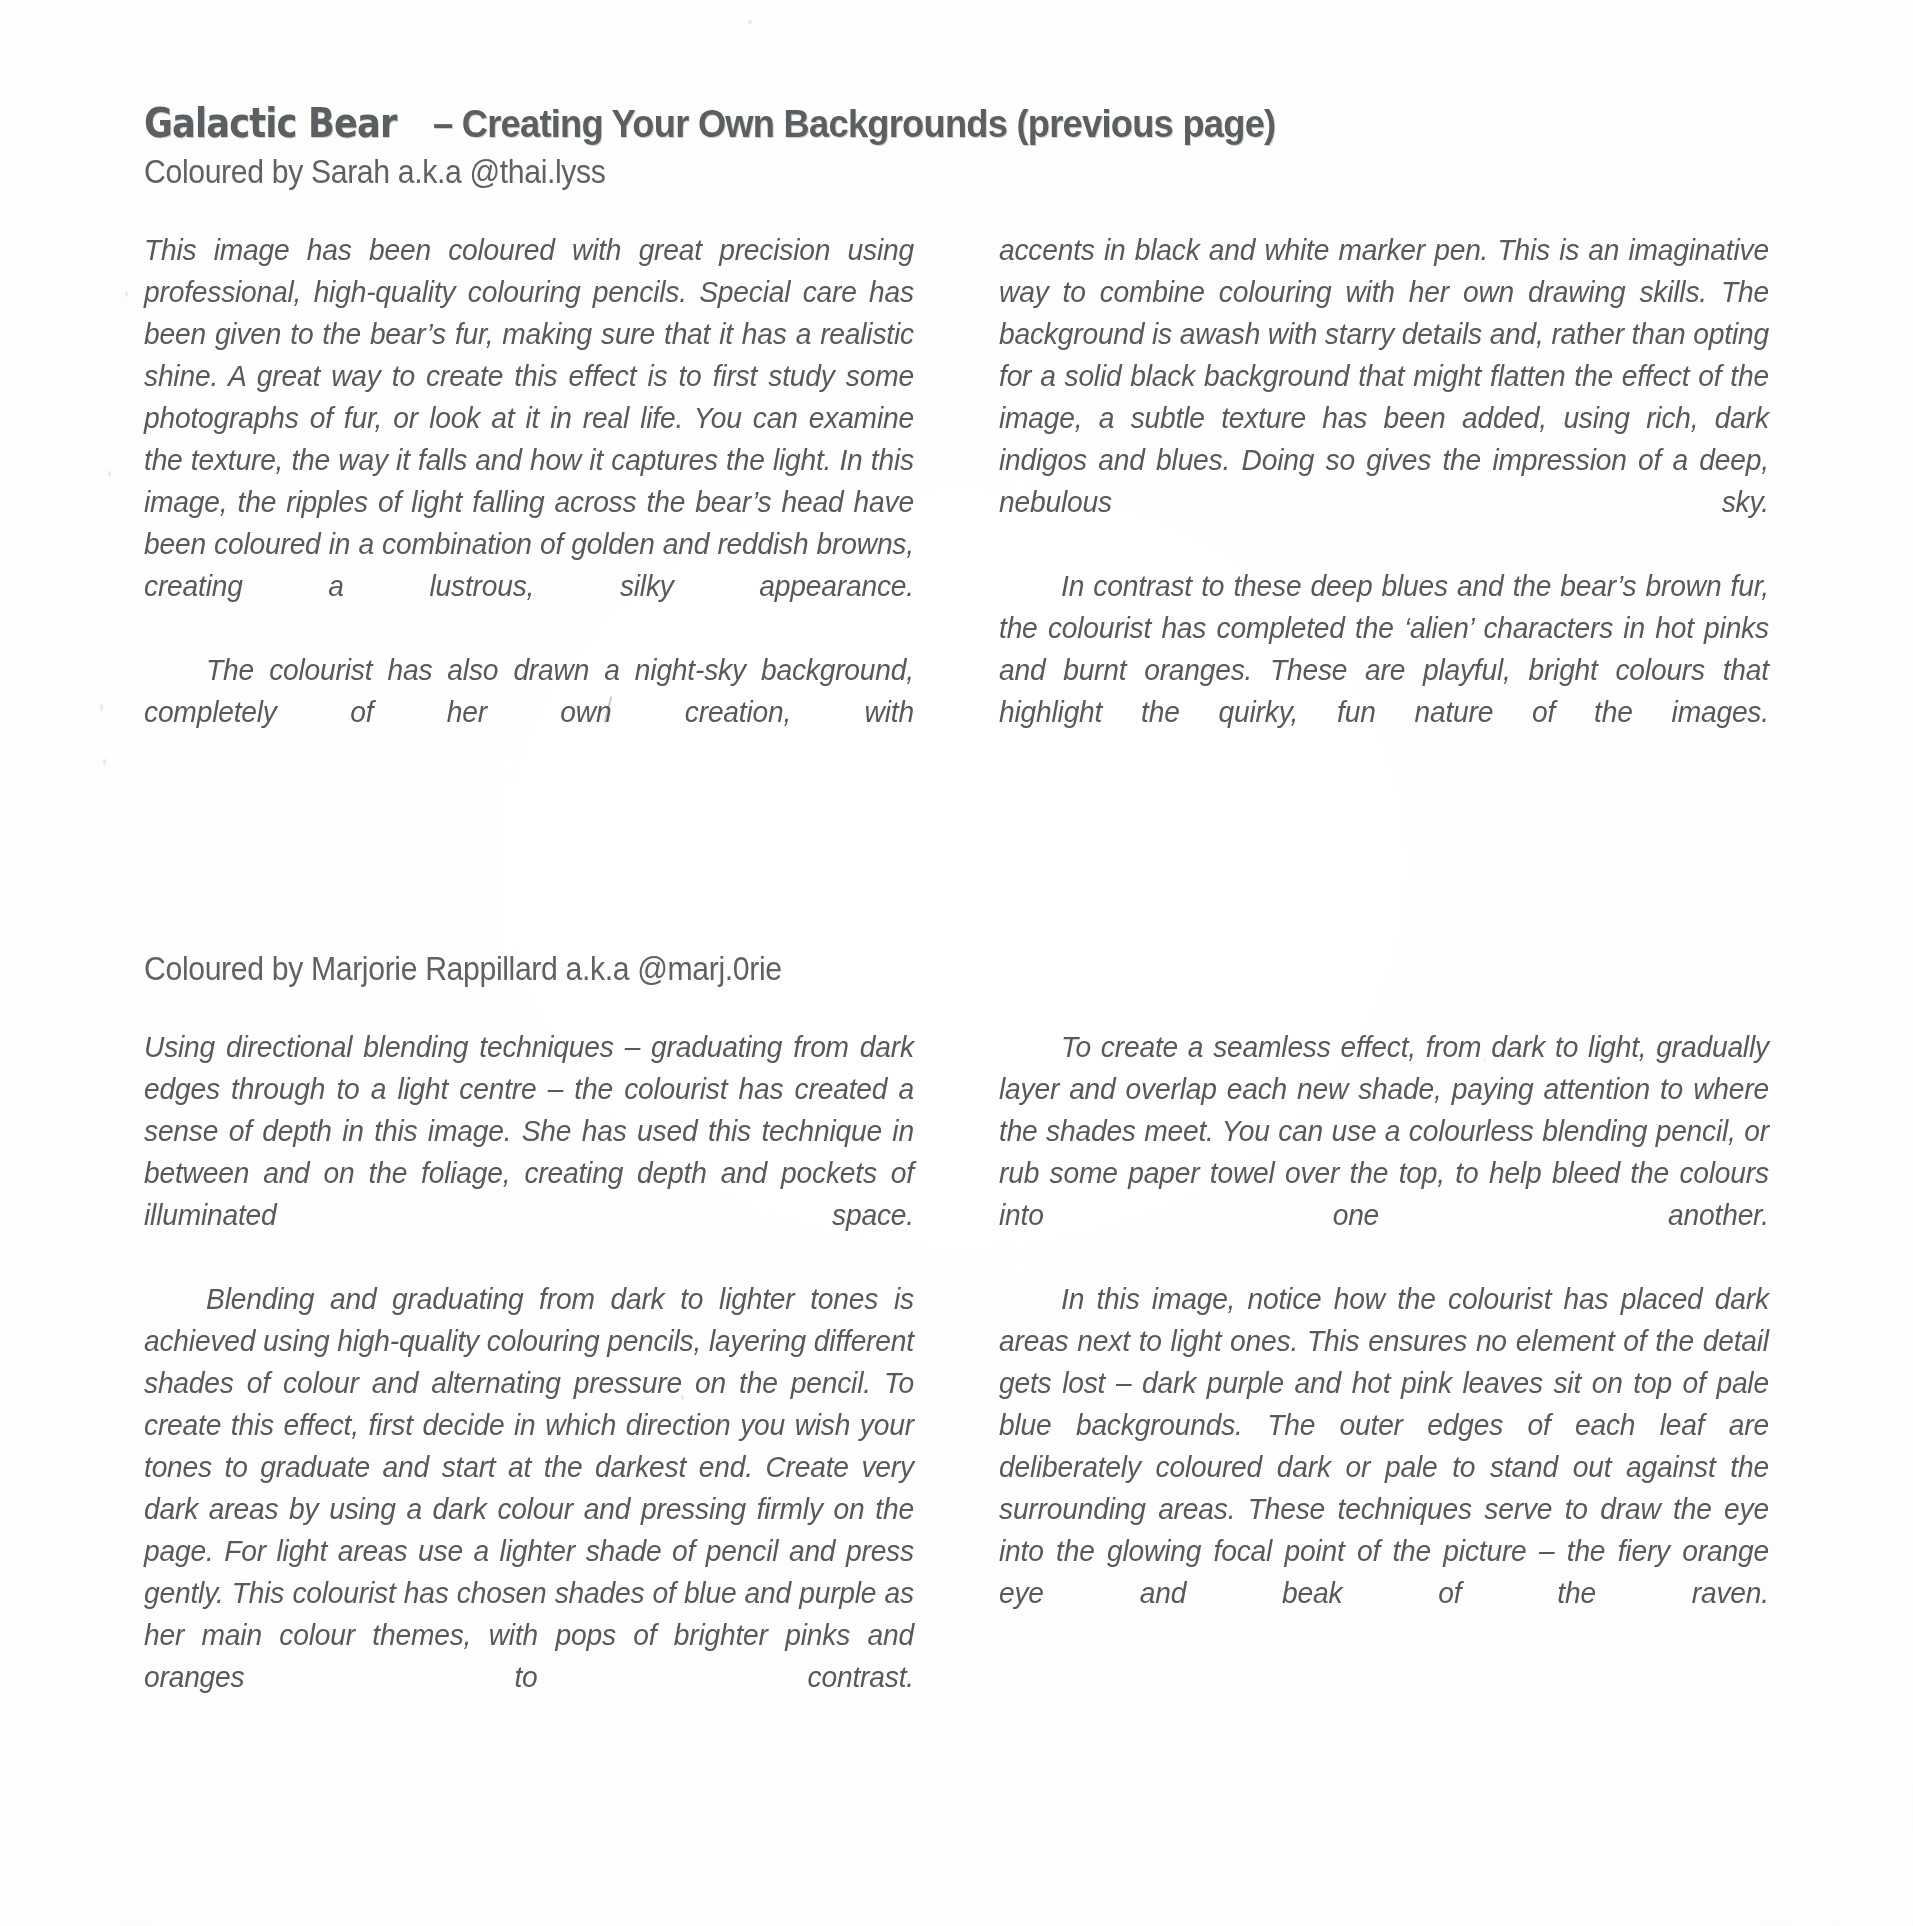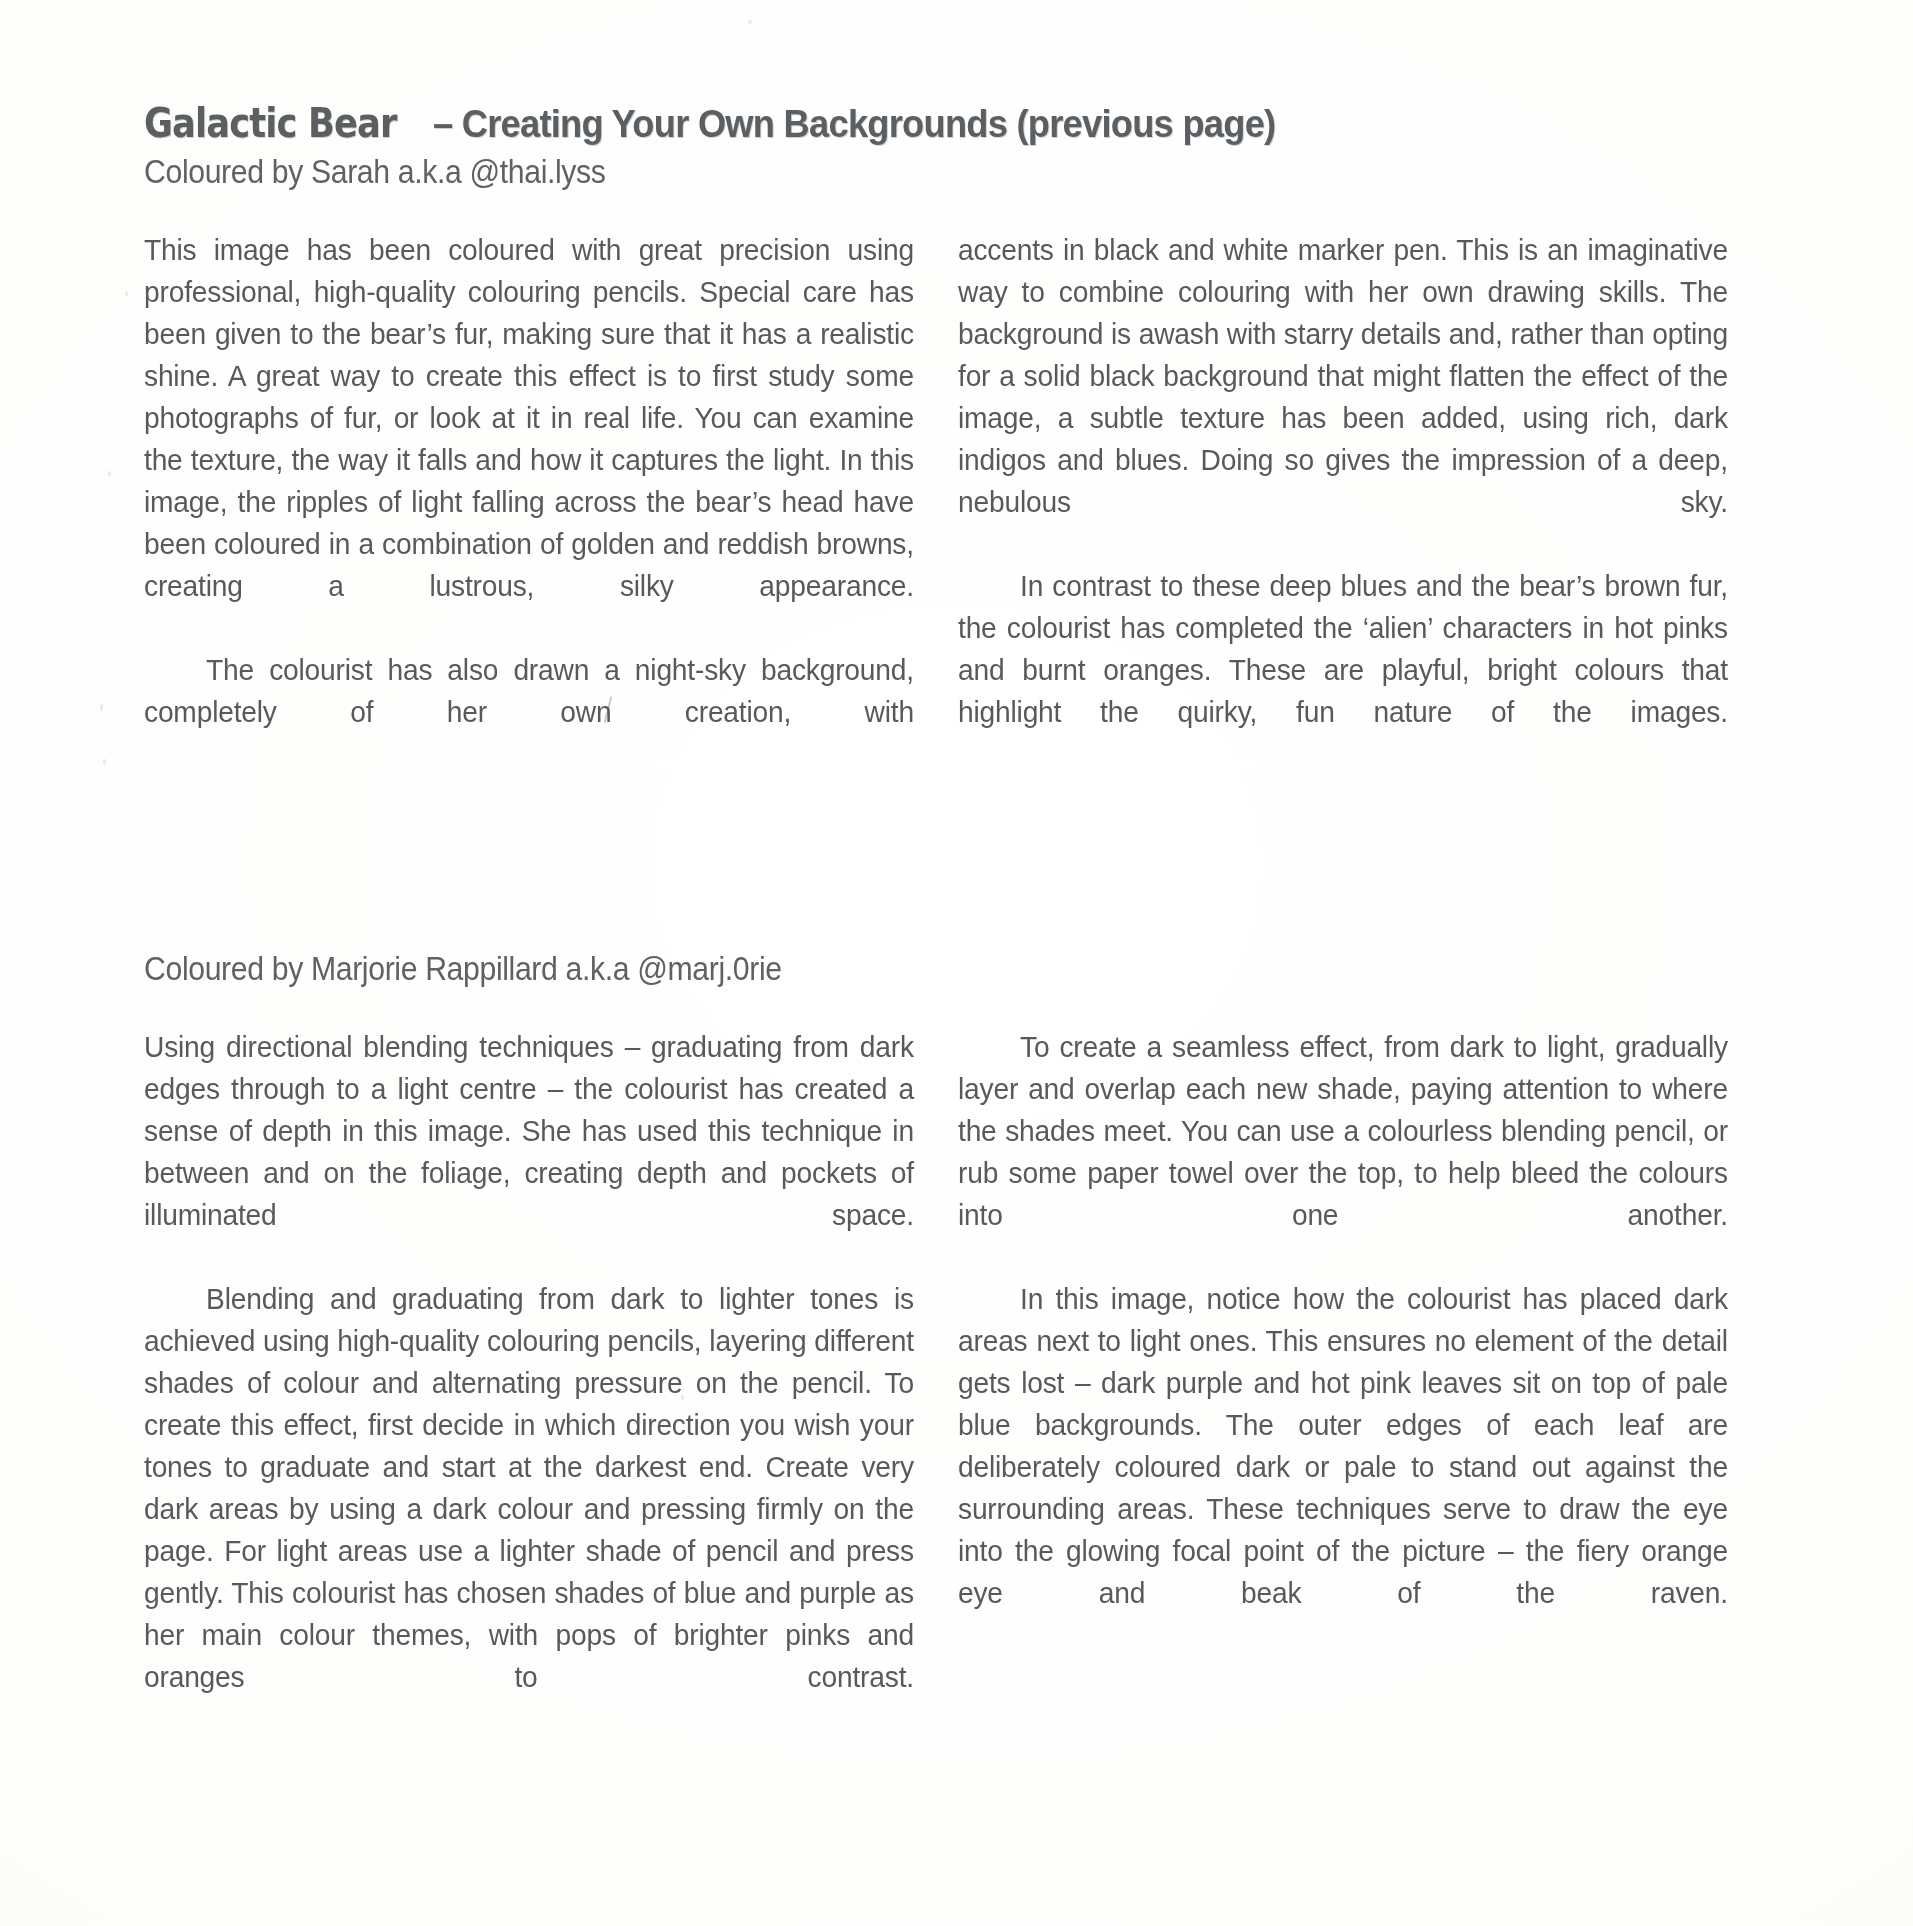--- a/index.html
+++ b/index.html
@@ -93,21 +93,22 @@
     letter-spacing: -0.4px;
     margin: 9.5px 0 0 0;
     transform: scaleX(.93);
     transform-origin: left center;
     white-space: nowrap;
   }
 
   .columns {
     margin-top: 38px;
     display: flex;
-    gap: 44px;
+    gap: 85px;
+    font-style: italic;
   }
   .column {
     width: 770px;
     flex: 0 0 770px;
   }
 
   .body-par {
     color: #58595b;
     font-size: 29.5px;
     line-height: 42px;

